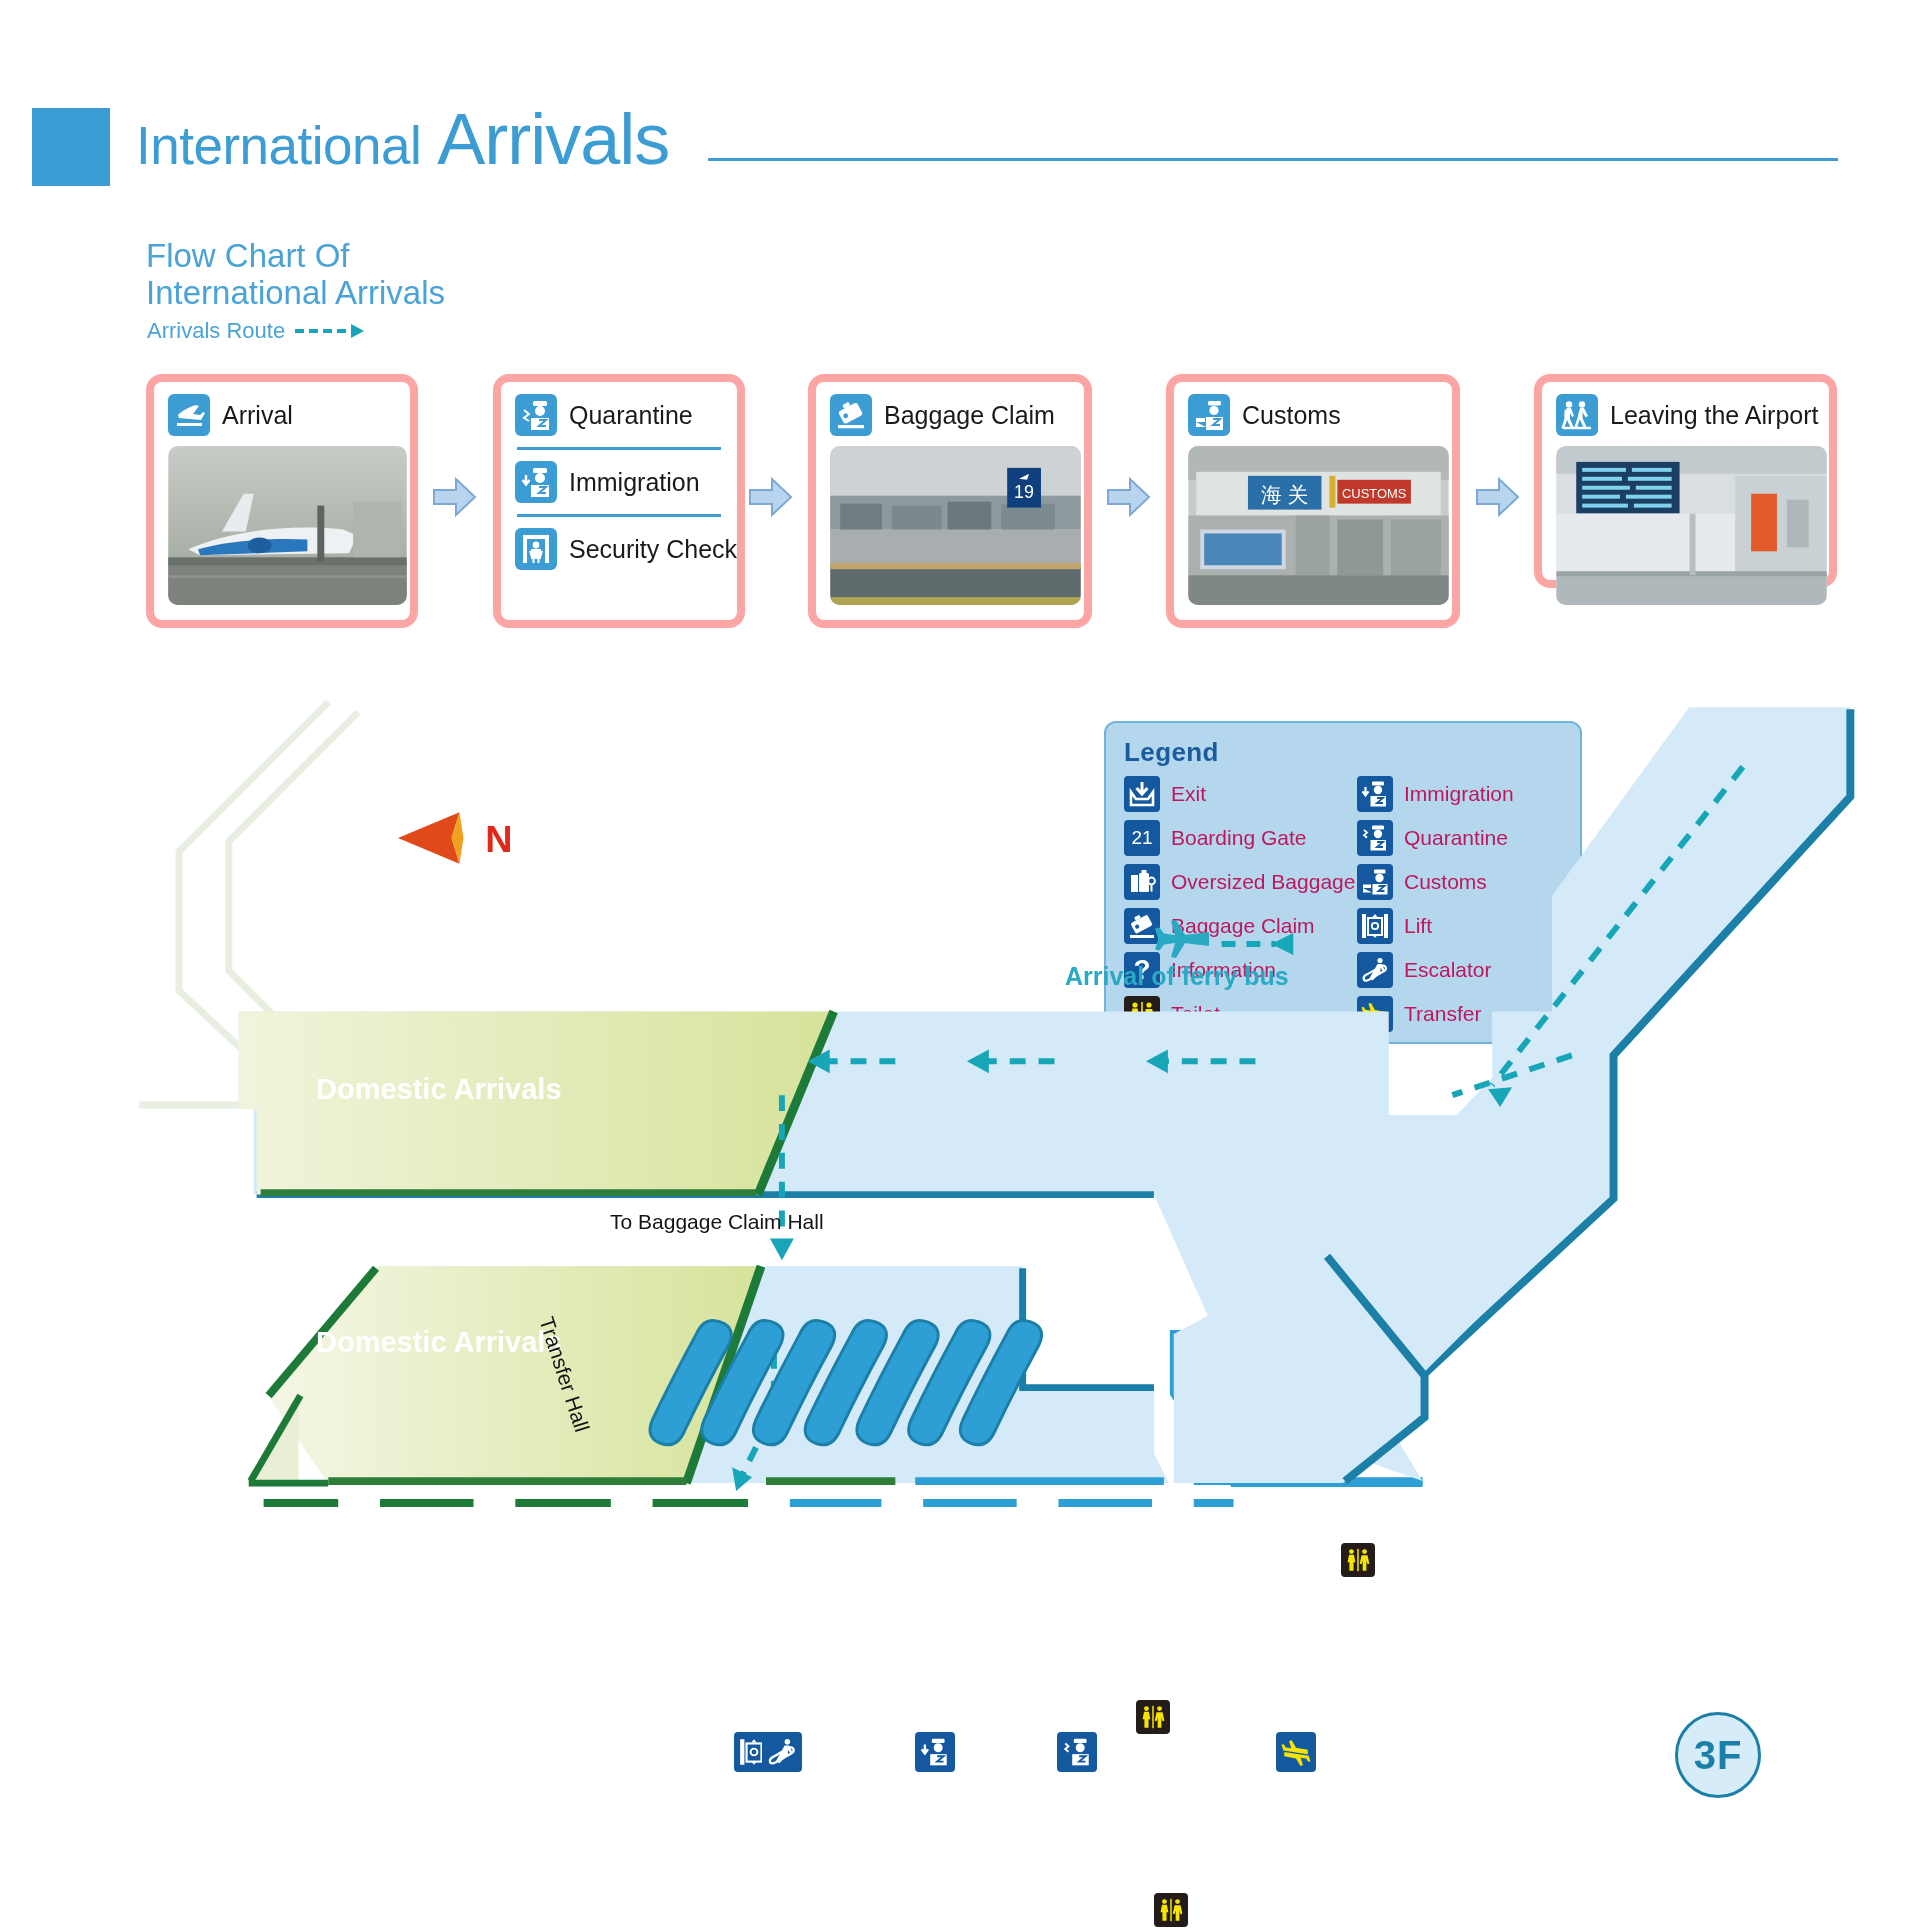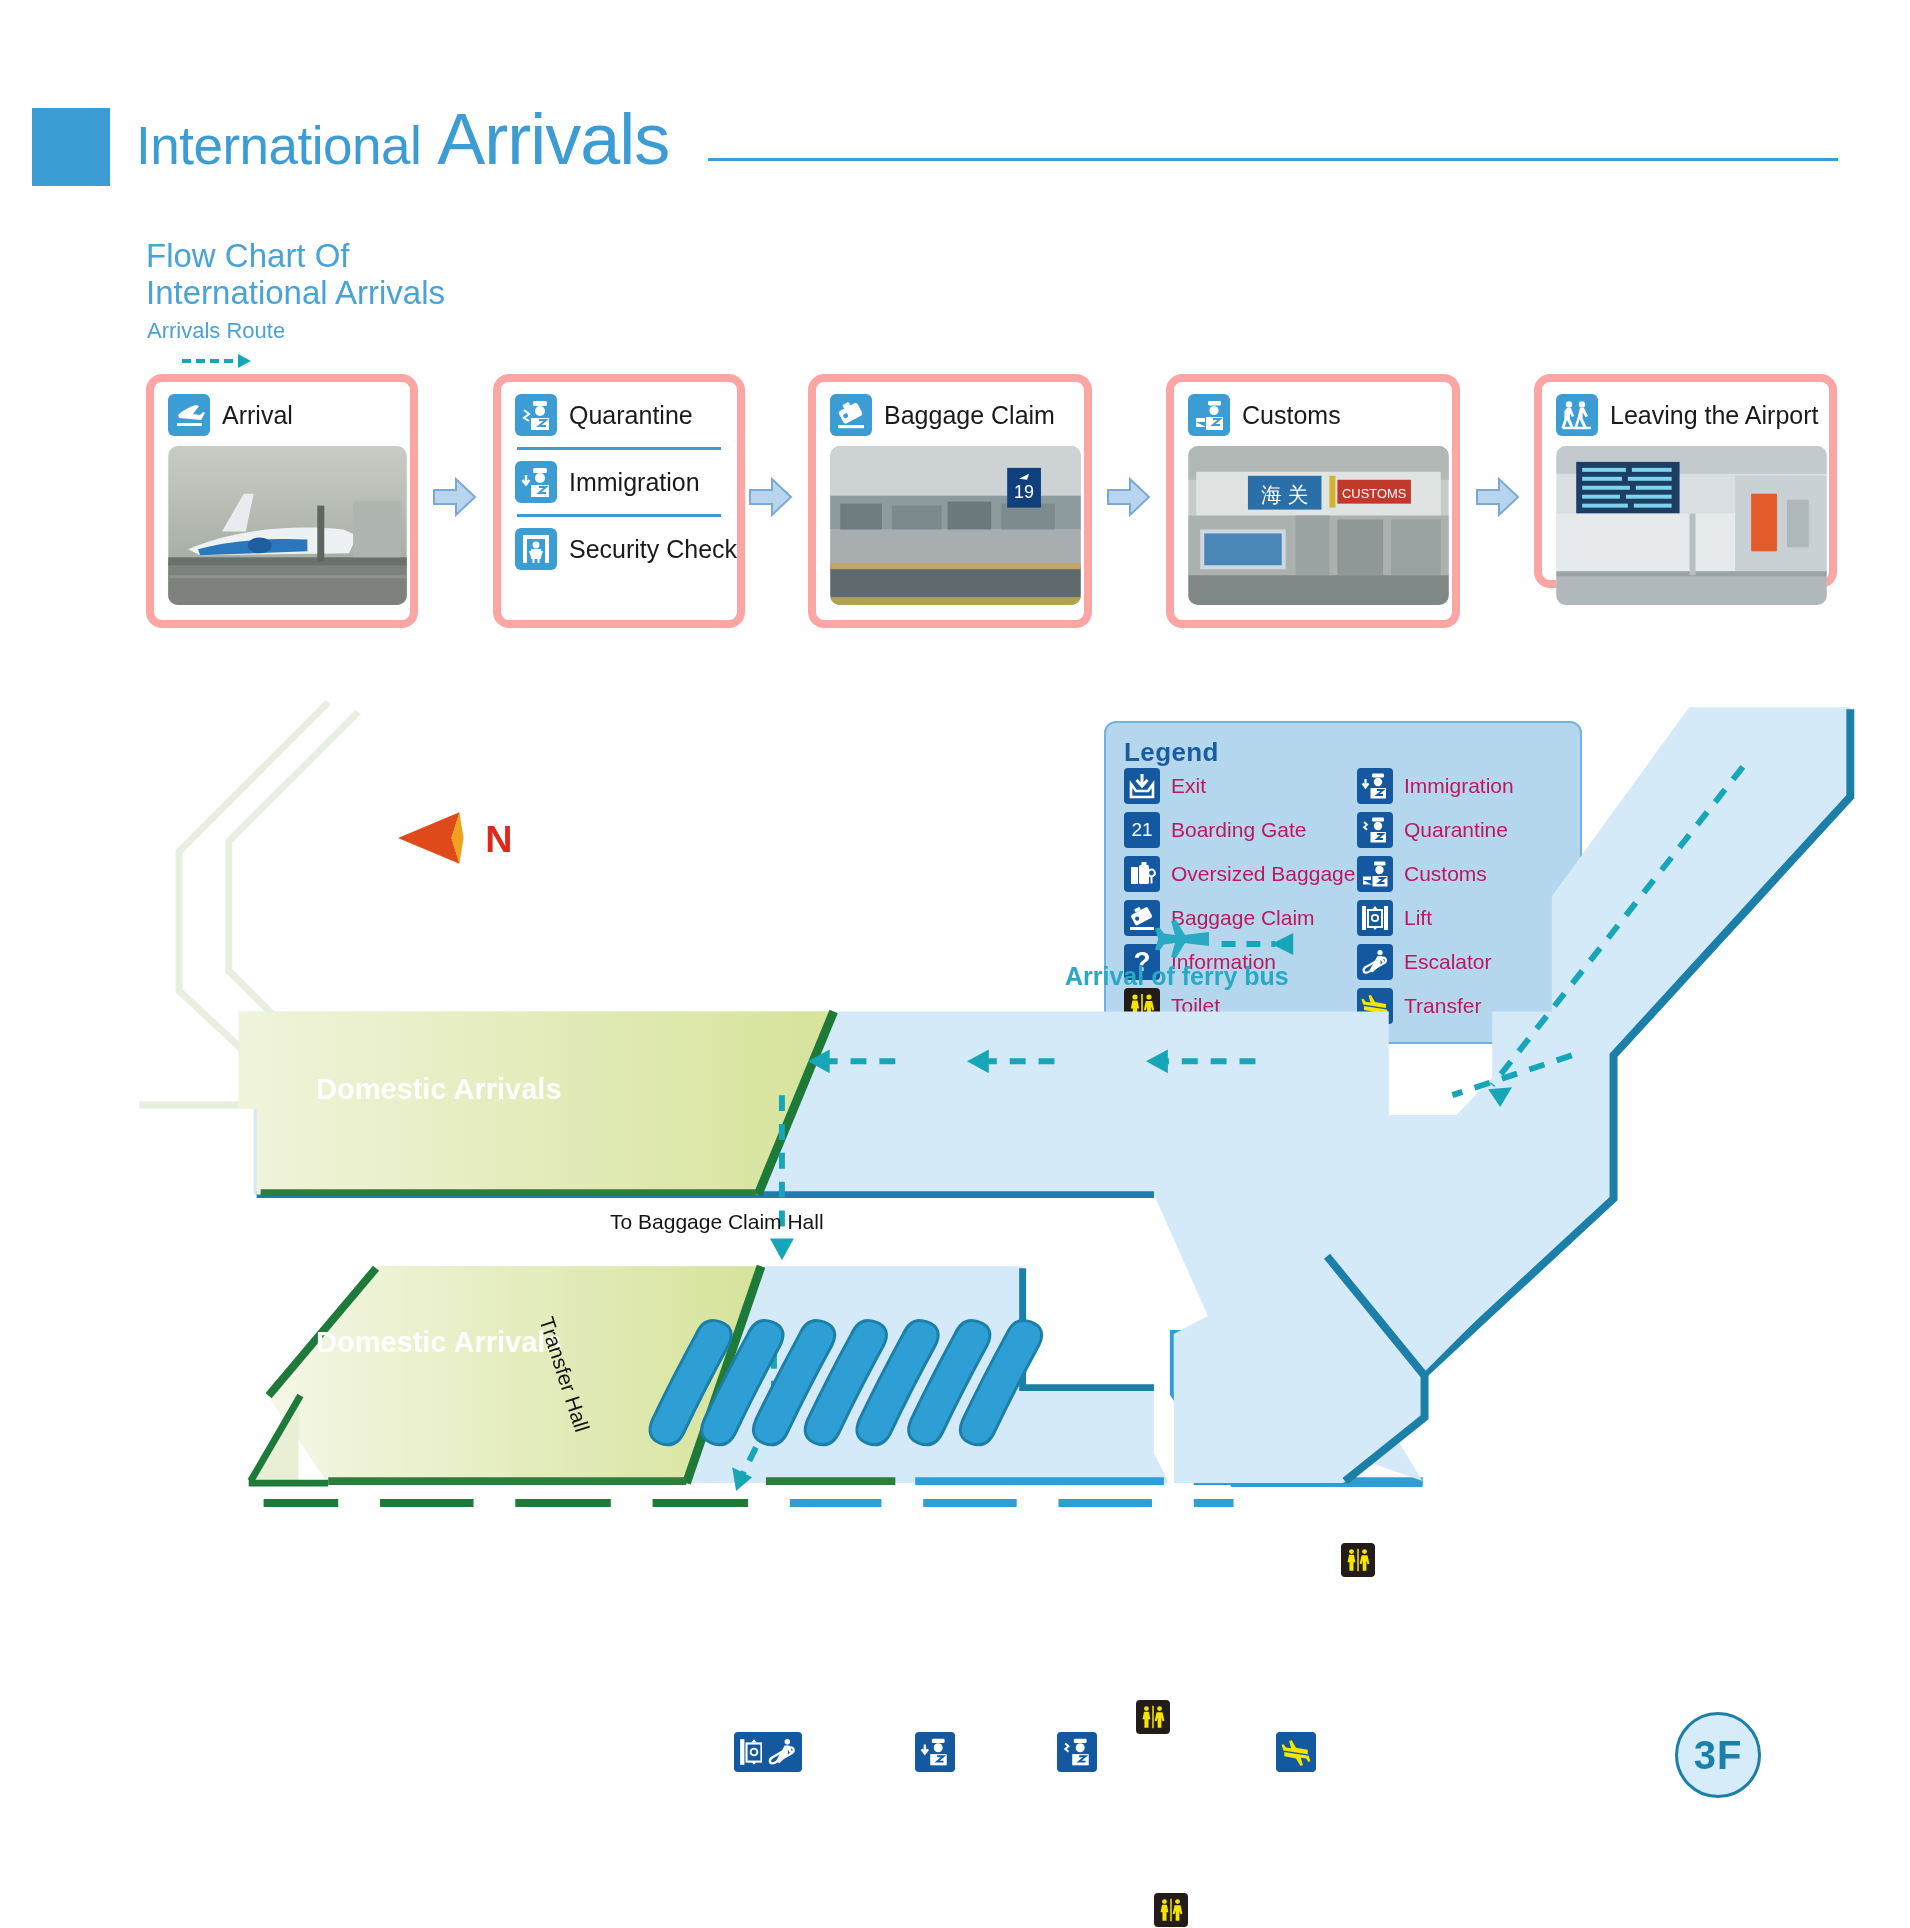--- a/index.html
+++ b/index.html
@@ -36,21 +36,21 @@
   }
 
   
   #flow-title {
     position: absolute; left: 146px; top: 239px;
     font-size: 33px; line-height: 33px; color: #4aa3d6;
   }
   #flow-title div:nth-child(2) { margin-top: 4px; }
   #route-key {
     position: absolute; left: 147px; top: 318px;
-    display: flex; align-items: center; gap: 10px; flex-direction: column;
+    display: flex; align-items: center; gap: 10px;
   }
   #route-key-label { font-size: 22px; color: #4aa3d6; }
   .dash-arrow { display: flex; align-items: center; }
   .dash-arrow .dseg {
     width: 9px; height: 4px; background: #17a5b8; margin-right: 5px;
   }
   .dash-arrow .dhead {
     width: 0; height: 0; border-left: 13px solid #17a5b8;
     border-top: 7px solid transparent; border-bottom: 7px solid transparent;
   }
@@ -83,21 +83,21 @@
 
   
   #legend {
     position: absolute; left: 1104px; top: 721px;
     width: 478px; height: 323px;
     background: #b4d7ee; border: 2px solid #6fb4dd; border-radius: 12px;
     padding: 14px 18px;
   }
   #legend-title {
     font-size: 26px; font-weight: bold; color: #1b5c9e;
-    letter-spacing: 0.4px;
+    margin-bottom: 8px; letter-spacing: 0.4px;
   }
   .legend-cols { display: flex; gap: 16px; }
   .legend-col { display: flex; flex-direction: column; gap: 8px; width: 217px; }
   .legend-item { display: flex; align-items: center; gap: 11px; }
   .legend-label { font-size: 21px; color: #be185d; white-space: nowrap; }
   .tile-d { background: #14599f; border-radius: 4px;
     display: flex; align-items: center; justify-content: center; flex: 0 0 auto; }
   .tile-k { background: #241c18; border-radius: 4px;
     display: flex; align-items: center; justify-content: center; flex: 0 0 auto; }
 

